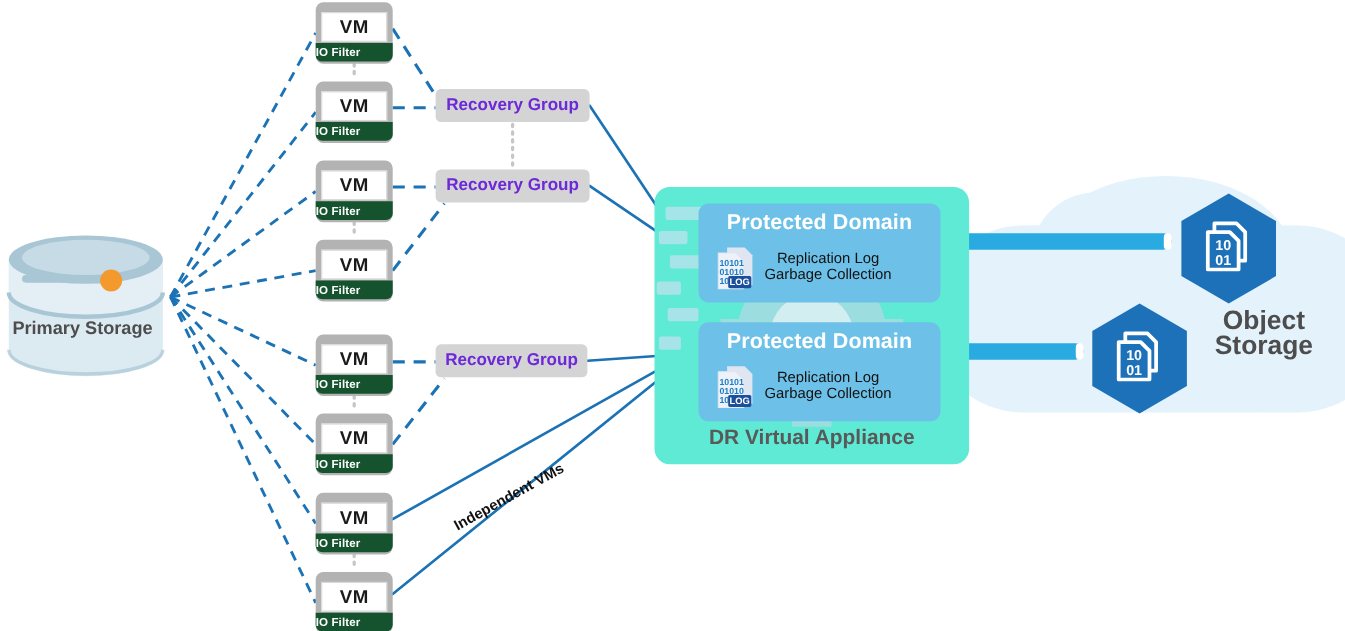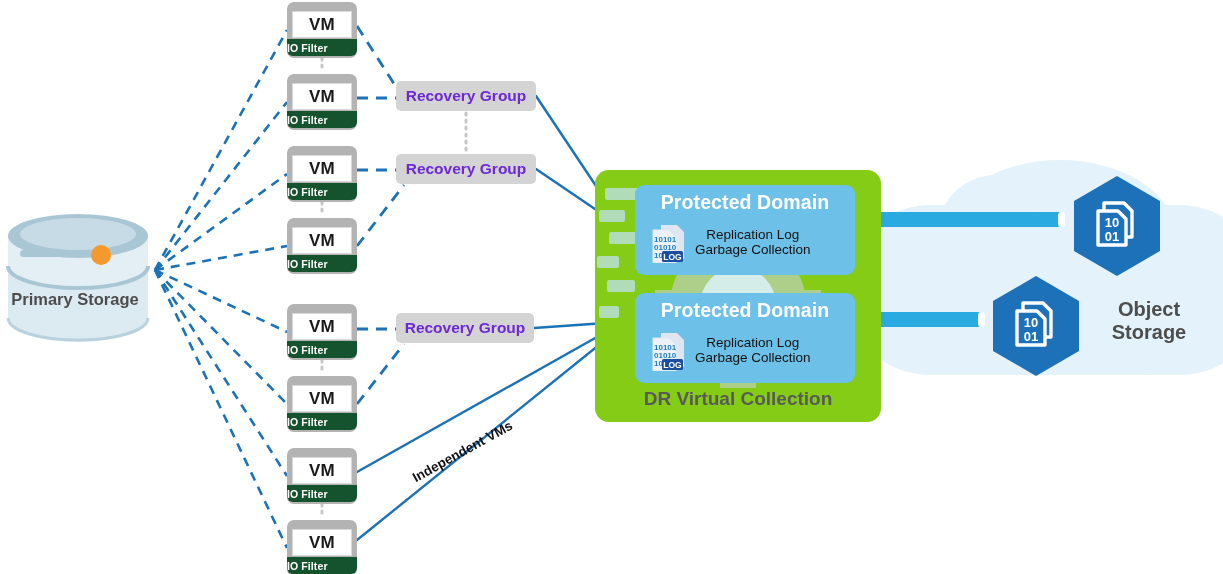--- a/index.html
+++ b/index.html
@@ -24,33 +24,33 @@
       display:flex;align-items:center;justify-content:flex-start;}
   .vm .bar span{font-size:10.5px;font-weight:bold;color:#ffffff;letter-spacing:.1px;}
 
   
   .rg{position:absolute;height:30px;background:#d4d4d4;border-radius:5px;
       display:flex;align-items:center;justify-content:center;}
   .rg span{font-size:15.5px;font-weight:bold;color:#6d28d9;}
 
   
   #appliance{position:absolute;left:595px;top:170px;width:286px;height:252px;
-      background:#84cc16;border-radius:14px;}
+      background:#5eead4;border-radius:14px;}
   #appliance .applabel{position:absolute;left:0;right:0;bottom:12px;text-align:center;
       font-size:19px;font-weight:bold;color:#595959;}
   .pd{position:absolute;left:40px;width:220px;height:90px;
       background:#6dc1e8;border-radius:9px;}
   .pd .pdtitle{position:absolute;left:0;right:0;top:6px;text-align:center;
       font-size:19.5px;font-weight:bold;color:#ffffff;letter-spacing:.1px;}
   .pd .pdrow{position:absolute;left:14px;top:36px;right:8px;display:flex;align-items:center;gap:8px;}
   .pd .pdtxt{font-size:13.5px;line-height:15.5px;color:#111111;font-weight:normal;text-align:center;}
 
   
-  #cloudlabel{position:absolute;left:1094px;top:298px;width:110px;text-align:center;
-      font-size:20px;font-weight:bold;color:#4d4d4d;line-height:23px;}
+  #cloudlabel{position:absolute;left:1094px;top:280px;width:110px;text-align:center;
+      font-size:24px;font-weight:bold;color:#4d4d4d;line-height:23px;}
   #pslabel{position:absolute;left:0px;top:290px;width:150px;text-align:center;
       font-size:16.5px;font-weight:bold;color:#4d4d4d;}
   .hexnum{font-size:13px;font-weight:bold;fill:#ffffff;}
   .indep{position:absolute;font-size:13.5px;font-weight:bold;color:#111111;
       transform-origin:left top;white-space:nowrap;}
 </style>
 </head>
 <body>
 
 <div id="stage">
@@ -281,21 +281,21 @@
             <rect x="13" y="30" width="21" height="11" rx="1.5" fill="#1b4f9c"></rect>
             <text x="23.5" y="38.5" font-size="8.5" font-weight="bold" fill="#ffffff" text-anchor="middle">LOG</text>
           </svg>
           <div>
             <div class="pdtxt">Replication Log</div>
             <div class="pdtxt">Garbage Collection</div>
           </div>
         </div>
       </div>
 
-      <div class="applabel">DR Virtual Collection</div>
+      <div class="applabel">DR Virtual Appliance</div>
     </div>
 
     <div id="cloudlabel">
       <div>Object</div>
       <div>Storage</div>
     </div>
 
   </div>
 </div>
 

